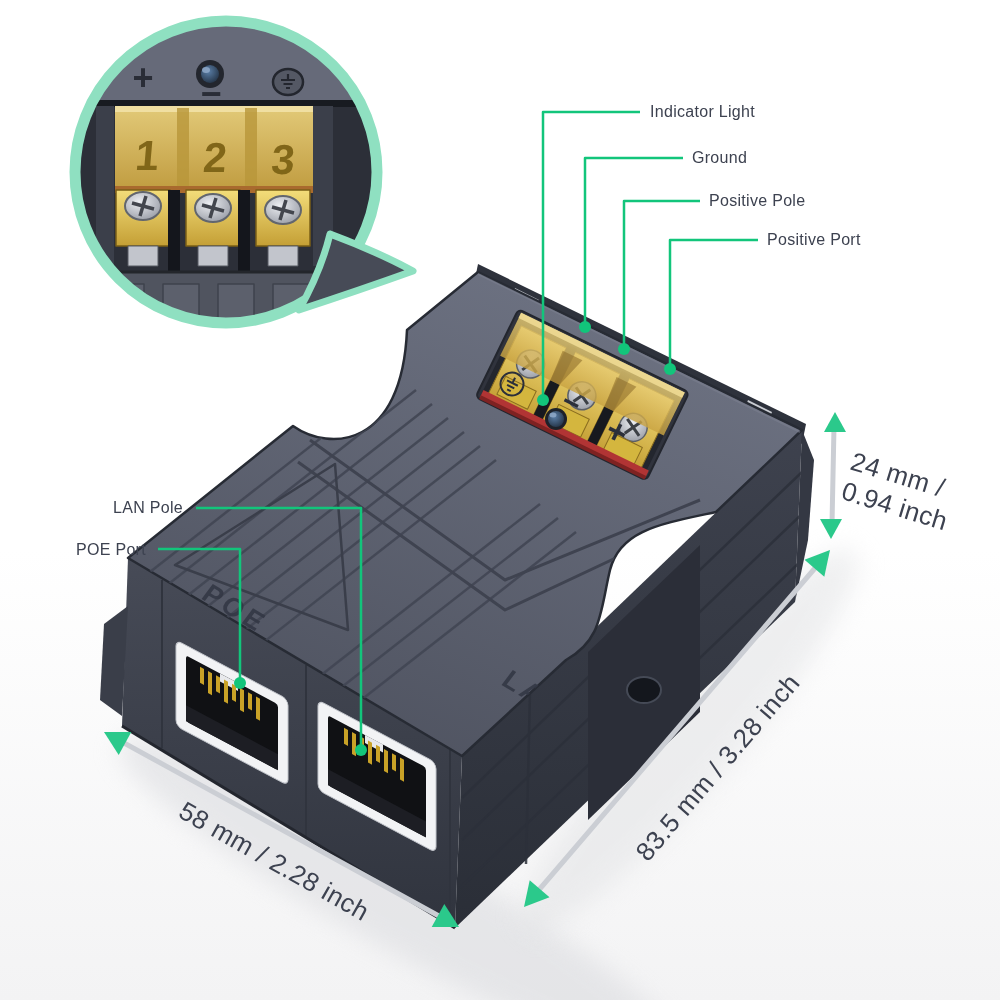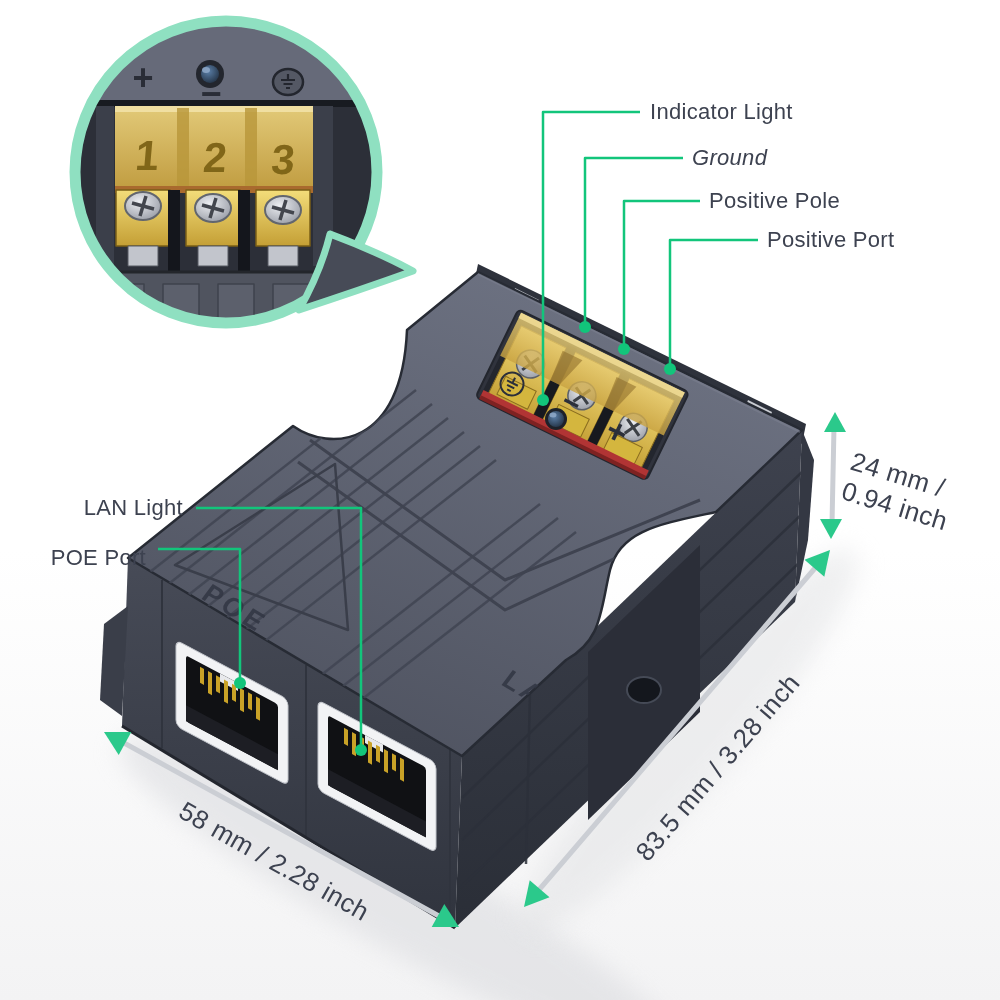--- a/index.html
+++ b/index.html
@@ -6,28 +6,28 @@
   body{
     width:1000px;height:1000px;
     background:linear-gradient(180deg,#ffffff 0%,#ffffff 55%,#f3f3f4 100%);
     font-family:"Liberation Sans",sans-serif;
     overflow:hidden;
   }
   .stage{position:relative;width:1000px;height:1000px;}
   svg{position:absolute;left:0;top:0;}
   svg *{stroke-linejoin:round;}
   .label{position:absolute;color:#3d4250;}
-  .callout{font-size:22px;line-height:26px;white-space:nowrap;letter-spacing:.3px;}
+  .callout{font-size:16px;line-height:26px;white-space:nowrap;letter-spacing:.3px;}
   .dim{font-size:26px;line-height:31px;white-space:nowrap;letter-spacing:.4px;}
   #co-indicator{left:650px;top:99px;}
-  #co-ground{left:692px;top:145px;font-style:italic;}
+  #co-ground{left:692px;top:145px;}
   #co-negative{left:709px;top:188px;}
   #co-positive{left:767px;top:227px;}
   #co-lan{right:817px;top:495px;}
-  #co-poe{right:854px;top:537px;margin-top:8px;}
+  #co-poe{right:854px;top:537px;}
   #dim-height{left:856px;top:446px;transform:rotate(17deg);transform-origin:0 0;}
   #dim-length{left:578px;top:752px;width:280px;text-align:center;transform:rotate(-49.5deg);}
   #dim-width{left:142px;top:846px;width:264px;text-align:center;transform:rotate(29.5deg);}
   .eng{font-family:"Liberation Sans",sans-serif;font-weight:700;}
 </style>
 </head>
 <body>
 
 <div class="stage">
 
@@ -303,21 +303,21 @@
     </g>
     <circle cx="226" cy="172" r="151" fill="none" stroke="#8fe0c1" stroke-width="11"></circle>
     <path d="M 330,234 Q 378,252 413,271 Q 360,290 299,310 Q 321,271 330,234 Z" fill="#474b57" stroke="#8fe0c1" stroke-width="7"></path>
   </g>
 </svg>
 
 <div class="label callout" id="co-indicator">Indicator Light</div>
 <div class="label callout" id="co-ground">Ground</div>
 <div class="label callout" id="co-negative">Positive Pole</div>
 <div class="label callout" id="co-positive">Positive Port</div>
-<div class="label callout" id="co-lan">LAN Light</div>
+<div class="label callout" id="co-lan">LAN Pole</div>
 <div class="label callout" id="co-poe">POE Port</div>
 
 <div class="label dim" id="dim-height">
   <div>24 mm /</div>
   <div>0.94 inch</div>
 </div>
 <div class="label dim" id="dim-length">83.5 mm / 3.28 inch</div>
 <div class="label dim" id="dim-width">58 mm / 2.28 inch</div>
 
 </div>

